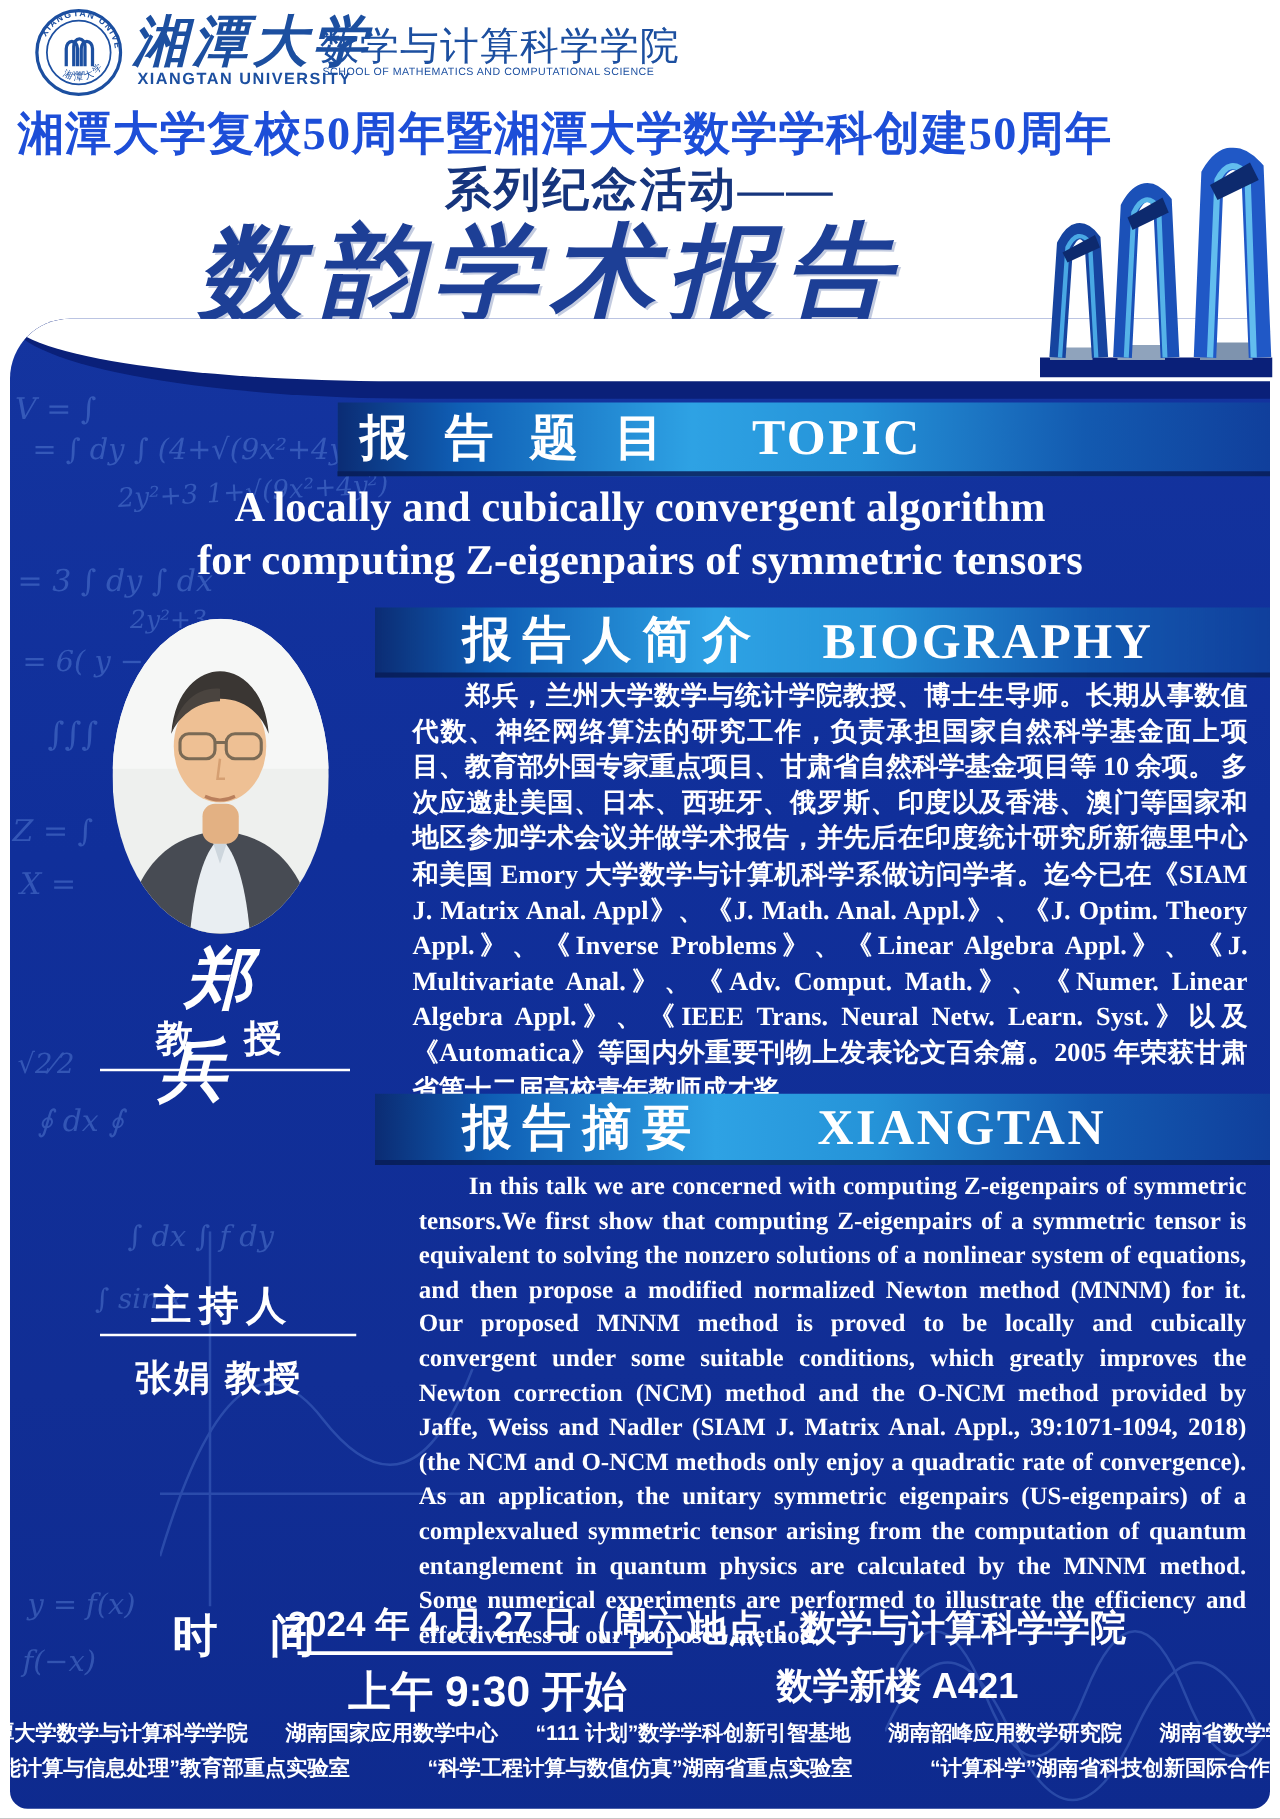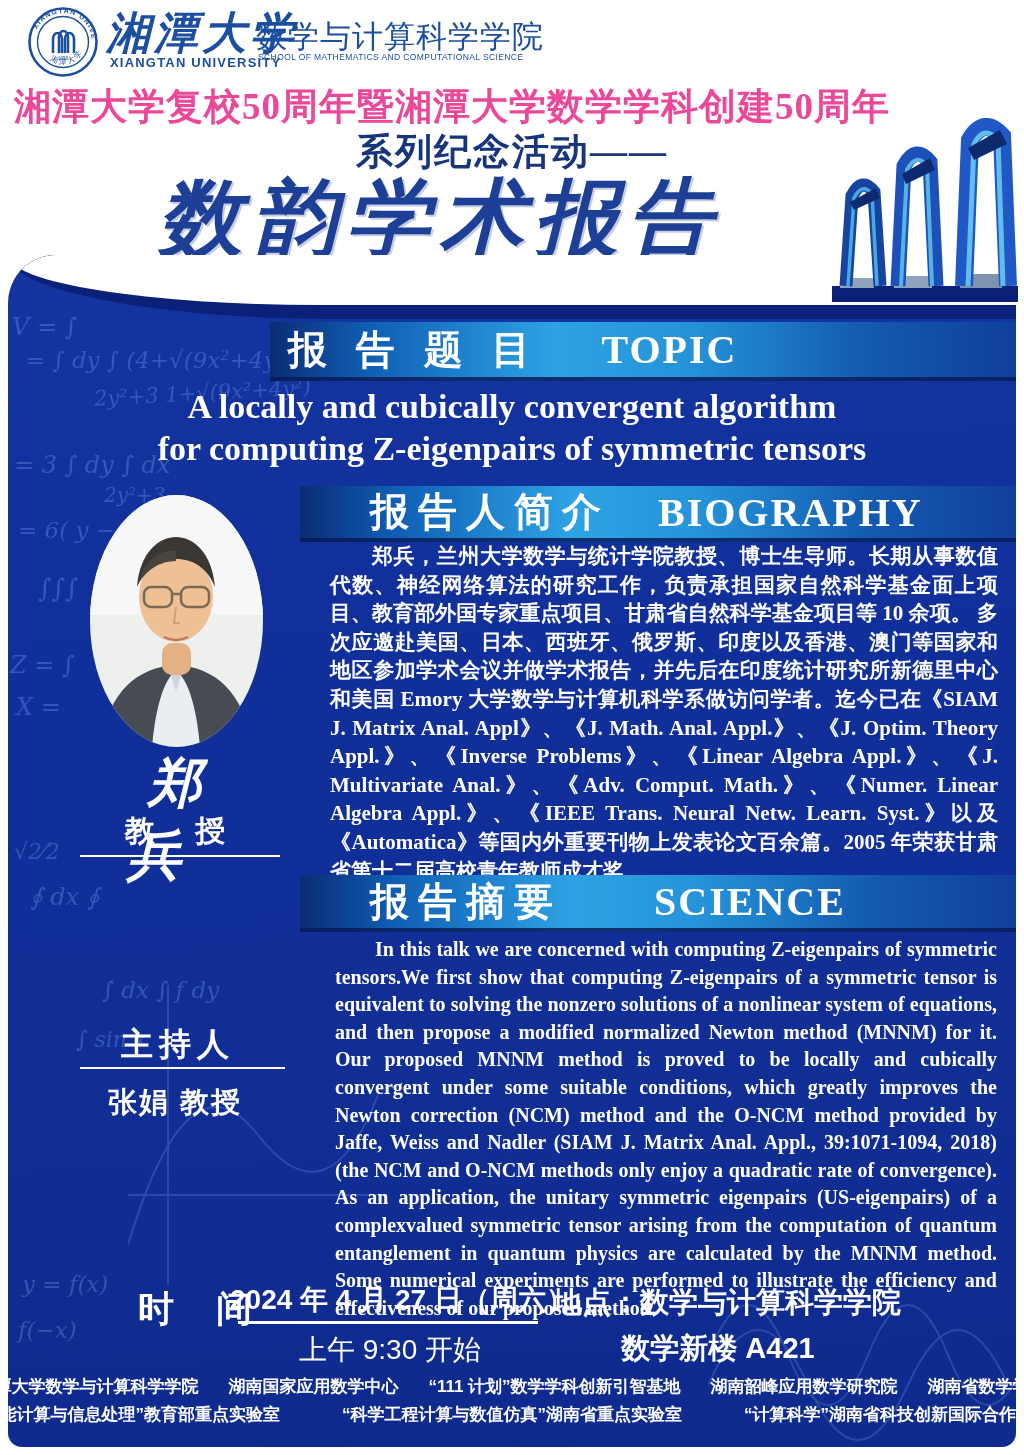--- a/index.html
+++ b/index.html
@@ -8,21 +8,21 @@
   .abs{position:absolute;}
 
   
   .seal{left:28px;top:7px;width:70px;height:70px;}
   .univ-cn{left:106px;top:4px;font-family:"Liberation Serif",serif;font-style:italic;font-weight:bold;
            font-size:44px;color:#1c4fa0;letter-spacing:4px;}
   .univ-en{left:110px;top:55px;font-size:13px;font-weight:bold;color:#1c4fa0;letter-spacing:1.2px;}
   .school-cn{left:256px;top:16px;font-size:31px;font-weight:normal;color:#1c4fa0;letter-spacing:1px;}
   .school-en{left:258px;top:52px;font-size:8.5px;color:#1c4fa0;letter-spacing:.4px;}
   .title1{left:0;top:82px;width:904px;text-align:center;font-family:"Liberation Serif",serif;
-          font-weight:bold;font-size:37px;color:#ec4899;letter-spacing:1px;}
+          font-weight:bold;font-size:37px;color:#1d4ed8;letter-spacing:1px;}
   .title2{left:0;top:127px;width:1024px;text-align:center;font-family:"Liberation Serif",serif;
           font-weight:bold;font-size:37px;color:#16357d;letter-spacing:2px;}
   .series{left:0;top:162px;width:880px;text-align:center;font-family:"Liberation Serif",serif;
           font-style:italic;font-weight:bold;font-size:84px;color:#1d3f96;letter-spacing:10px;
           text-shadow:2px 2px 0 rgba(20,50,130,.25);}
   .session{left:0;top:256px;width:880px;text-align:center;font-family:"Liberation Serif",serif;
            font-weight:bold;font-size:27px;color:#16357d;letter-spacing:7px;}
   .building{left:832px;top:118px;width:186px;height:184px;z-index:6;}
 
   
@@ -61,21 +61,21 @@
   .spk-aff{left:24px;top:609px;width:286px;text-align:center;font-weight:bold;font-size:28px;color:#fff;letter-spacing:3px;}
 
   .host-label{left:24px;top:768px;width:286px;text-align:center;font-weight:bold;font-size:32px;color:#fff;
               letter-spacing:6px;text-indent:6px;}
   .rule-host{left:72px;top:812px;width:205px;}
   .host-name{left:24px;top:828px;width:286px;text-align:center;font-weight:bold;font-size:29px;color:#fff;letter-spacing:2px;}
 
   .time-label{left:130px;top:1030px;font-weight:bold;font-size:36px;color:#fff;letter-spacing:16px;white-space:nowrap;}
   .date{left:222px;top:1026px;width:320px;text-align:center;font-weight:bold;font-size:28px;color:#fff;white-space:nowrap;}
   .rule-date{left:230px;top:1066px;width:300px;height:3px;}
-  .start{left:222px;top:1076px;width:320px;text-align:center;font-weight:normal;font-size:28px;color:#fff;}
+  .start{left:222px;top:1076px;width:320px;text-align:center;font-weight:bold;font-size:34px;color:#fff;}
   .loc1{left:545px;top:1028px;font-weight:bold;font-size:29px;color:#fff;white-space:nowrap;}
   .loc2{left:545px;top:1074px;width:330px;text-align:center;font-weight:bold;font-size:29px;color:#fff;white-space:nowrap;}
 
   .sponsor-row{left:0;width:1008px;display:flex;justify-content:center;color:#fff;font-weight:bold;font-size:17px;}
   .row1{top:1120px;gap:30px;} .row2{top:1148px;gap:62px;}
   .sponsor-row span{white-space:nowrap;}
 </style>
 </head>
 <body>
 
@@ -212,21 +212,21 @@
     <div class="abs spk-name">郑 兵</div>
     <div class="abs spk-title">教 授</div>
     <div class="abs rule rule-spk"></div>
 
     <div class="abs host-label">主持人</div>
     <div class="abs rule rule-host"></div>
     <div class="abs host-name">张娟  教授</div>
 
     <div class="abs banner banner-abs">
       <span class="cn" style="margin-left:70px;">报告摘要</span>
-      <span class="en" style="margin-left:68px;">SCIENCE</span>
+      <span class="en" style="margin-left:68px;">XIANGTAN</span>
     </div>
     <div class="abs para abs-text">In this talk we are concerned with computing Z-eigenpairs of symmetric tensors.We first show that computing Z-eigenpairs of a symmetric tensor is equivalent to solving the nonzero solutions of a nonlinear system of equations, and then propose a modified normalized Newton method (MNNM) for it. Our proposed MNNM method is proved to be locally and cubically convergent under some suitable conditions, which greatly improves the Newton correction (NCM) method and the O-NCM method provided by Jaffe, Weiss and Nadler (SIAM J. Matrix Anal. Appl., 39:1071-1094, 2018) (the NCM and O-NCM methods only enjoy a quadratic rate of convergence). As an application, the unitary symmetric eigenpairs (US-eigenpairs) of a complexvalued symmetric tensor arising from the computation of quantum entanglement in quantum physics are calculated by the MNNM method. Some numerical experiments are performed to illustrate the efficiency and effectiveness of our proposed method.</div>
 
     <div class="abs time-label">时 间</div>
     <div class="abs date">2024 年 4 月 27 日（周六）</div>
     <div class="abs rule rule-date"></div>
     <div class="abs start">上午 9:30 开始</div>
     <div class="abs loc1">地点：数学与计算科学学院</div>
     <div class="abs loc2">数学新楼 A421</div>
 

